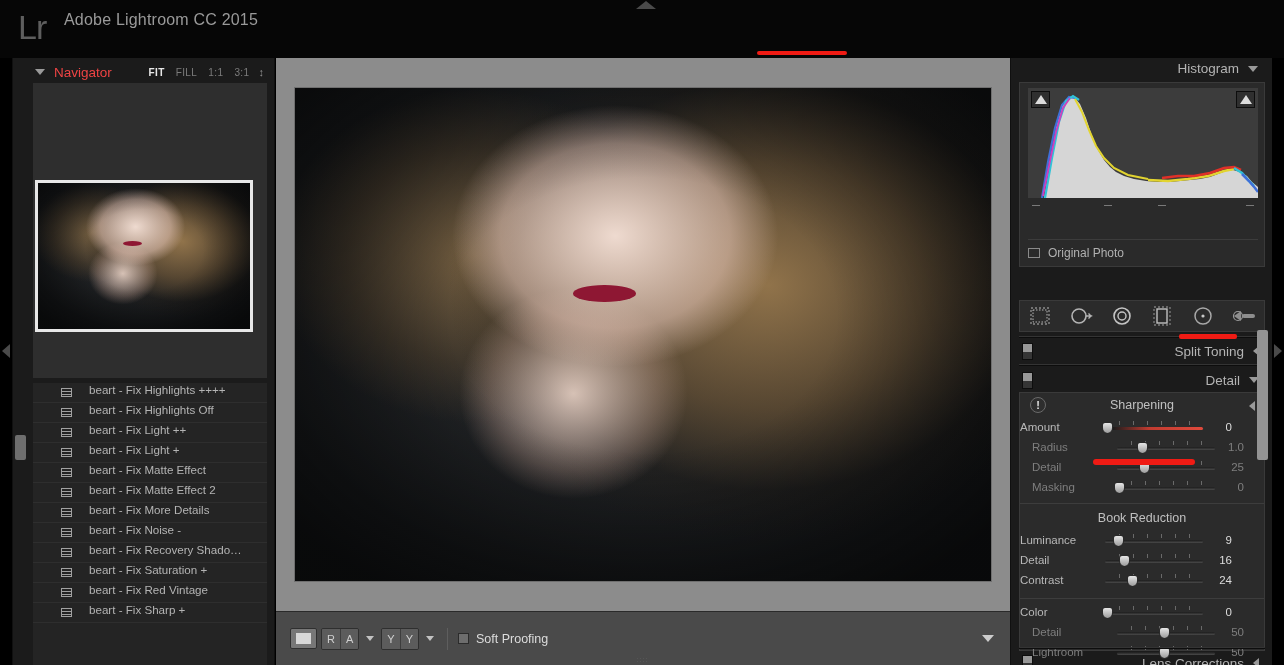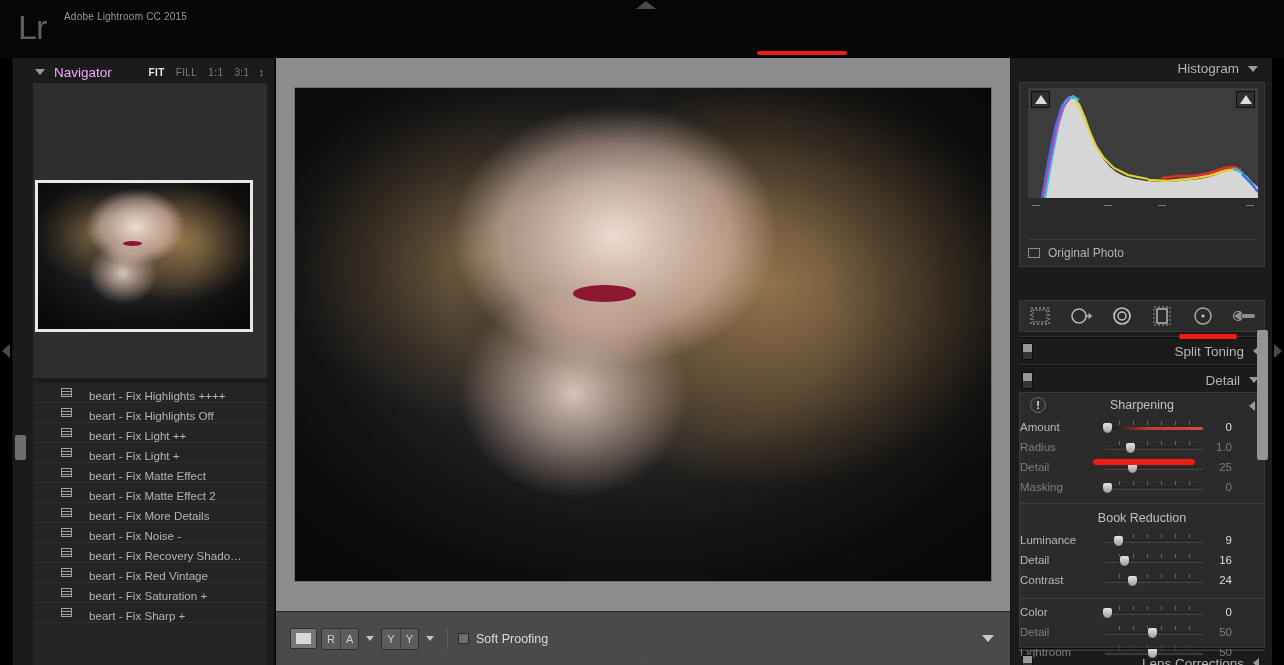--- a/index.html
+++ b/index.html
@@ -21,21 +21,21 @@
     background: #060606;
   }
   .lr-logo {
     position: absolute; left: 18px; top: 10px;
     font-family: "Liberation Sans", sans-serif;
     font-size: 34px; font-weight: 400; color: #5e5e5e;
     letter-spacing: -1px; line-height: 34px;
   }
   .app-title {
     position: absolute; left: 64px; top: 11px;
-    font-size: 10px; color: #9a9a9a; letter-spacing: .2px;
+    font-size: 16px; color: #9a9a9a; letter-spacing: .2px;
   }
   .top-arrow {
     position: absolute; left: 636px; top: 1px;
     width: 0; height: 0;
     border-left: 10px solid transparent;
     border-right: 10px solid transparent;
     border-bottom: 8px solid #4a4a4a;
   }
 
   
@@ -84,21 +84,21 @@
   }
   .nav-tri {
     margin-left: 22px;
     width: 0; height: 0;
     border-left: 5px solid transparent;
     border-right: 5px solid transparent;
     border-top: 6px solid #9a9a9a;
     cursor: pointer;
   }
   .nav-title {
-    margin-left: 9px; font-size: 13.5px; color: #f0abfc;
+    margin-left: 9px; font-size: 13.5px; color: #ef4444;
   }
   .nav-zooms {
     margin-left: auto; margin-right: 12px;
     display: flex; align-items: center; gap: 11px;
   }
   .nav-zoom { font-size: 10px; color: #7c7c7c; cursor: pointer; letter-spacing:.4px; }
   .nav-zoom.active { color: #e8e8e8; font-weight: bold; }
   .nav-zoom-stepper { color: #8e8e8e; font-size: 11px; cursor: pointer; margin-left:-2px;}
 
   .nav-preview {
@@ -140,21 +140,21 @@
     background: #8e1733; border-radius: 50%;
     filter: blur(0.6px); z-index: 2;
   }
 
   
   .preset-list {
     position: absolute; left: 20px; top: 325px; width: 234px; height: 285px;
     background: #242424; overflow: hidden;
   }
   .preset-row {
-    height: 20px; display: flex; align-items: flex-end;
+    height: 20px; display: flex; align-items: flex-start;
     border-bottom: 1px solid #2e2e2e;
     padding-left: 62px; cursor: pointer;
   }
   .preset-ico {
     position: absolute; left: 28px;
     width: 11px; height: 9px;
     border: 1px solid #a0a0a0;
     background:
       linear-gradient(to bottom, transparent 2px, #a0a0a0 2px, #a0a0a0 3px, transparent 3px),
       linear-gradient(to bottom, transparent 5px, #a0a0a0 5px, #a0a0a0 6px, transparent 6px);
@@ -364,21 +364,21 @@
     border-bottom: 5px solid transparent;
     border-right: 6px solid #9a9a9a; cursor: pointer;
   }
 
   .slider-row {
     height: 20px; display: flex; align-items: center; font-size: 11.5px;
   }
   .sl-label {
     width: 85px; color: #b8b8b8; padding-right: 8px;
   }
-  .sl-label.dim { color: #7e7e7e; }
+  .sl-label.dim { color: #7e7e7e; margin-left: 12px; }
   .sl-track {
     position: relative; width: 98px; height: 14px; cursor: pointer;
   }
   .sl-line {
     position: absolute; left: 0; right: 0; top: 7px; height: 3px;
     background: linear-gradient(to bottom, #1c1c1c, #4a4a4a);
     border-radius: 2px;
   }
   .sl-line.hot { background: linear-gradient(to right, #1c1c1c 8%, #c03b30 45%, #e04a3c 100%); }
   .sl-ticks {
@@ -477,25 +477,25 @@
         <div class="preset-row">
           <div class="preset-ico" style="top: 5px;"></div>
           <div class="preset-label">beart - Fix Noise -</div>
         </div>
         <div class="preset-row">
           <div class="preset-ico" style="top: 5px;"></div>
           <div class="preset-label">beart - Fix Recovery Shado…</div>
         </div>
         <div class="preset-row">
           <div class="preset-ico" style="top: 5px;"></div>
+          <div class="preset-label">beart - Fix Saturation +</div>
+        </div>
+        <div class="preset-row">
+          <div class="preset-ico" style="top: 5px;"></div>
           <div class="preset-label">beart - Fix Red Vintage</div>
-        </div>
-        <div class="preset-row">
-          <div class="preset-ico" style="top: 5px;"></div>
-          <div class="preset-label">beart - Fix Saturation +</div>
         </div>
         <div class="preset-row">
           <div class="preset-ico" style="top: 5px;"></div>
           <div class="preset-label">beart - Fix Sharp +</div>
         </div>
       </div>
 
   </div>
   <div class="left-collapse"></div>
   <div class="left-scrollthumb"></div>

